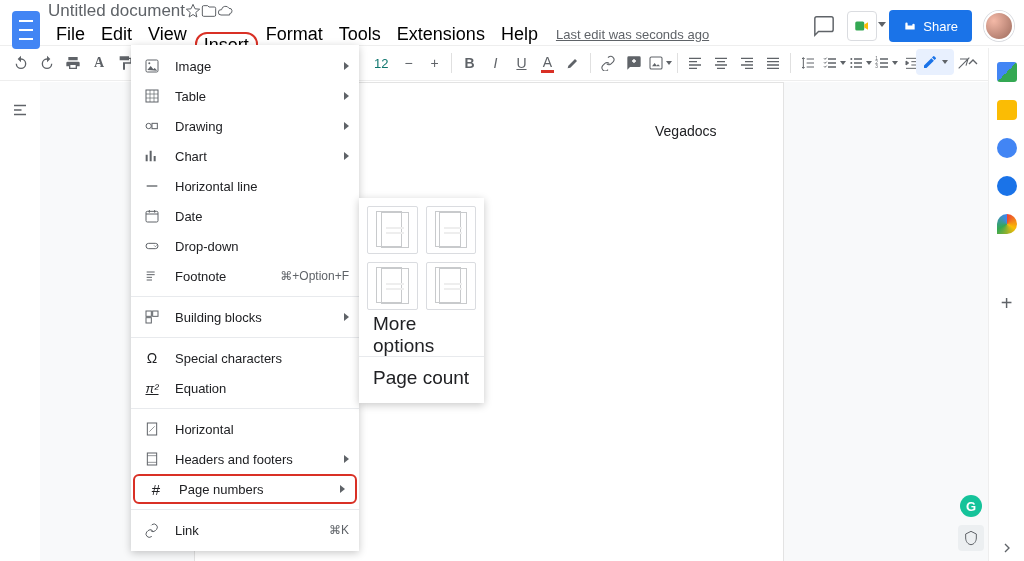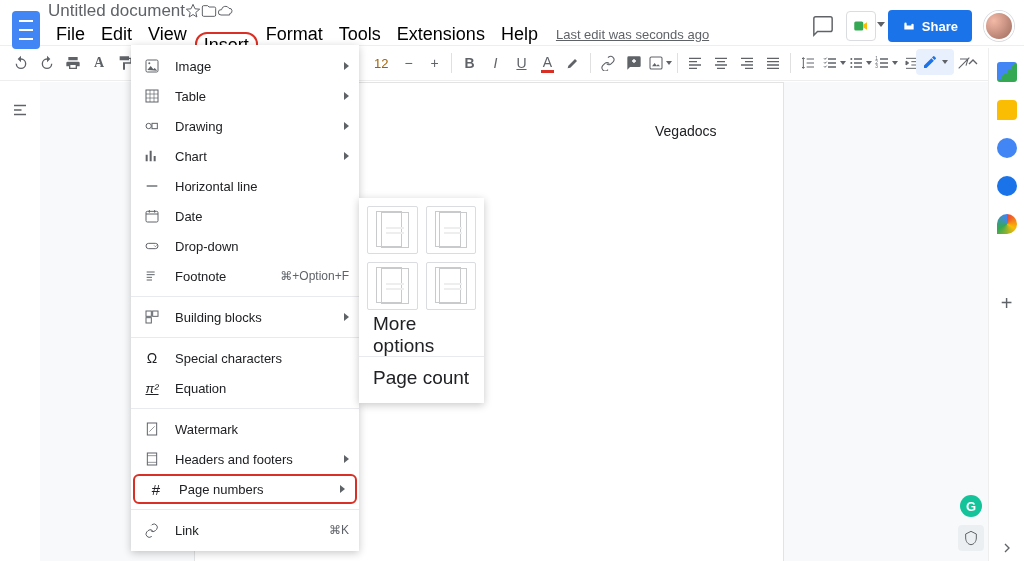--- a/index.html
+++ b/index.html
@@ -12,31 +12,31 @@
   .title-row { display: flex; align-items: center; height: 22px; }
   .doc-title { font-size: 17px; color: #5f6368; }
   .tiny-icon { width: 16px; height: 16px; display: inline-flex; align-items: center; justify-content: center; fill: #5f6368; color:#5f6368; }
   .menu-row { display: flex; align-items: center; height: 20px; gap: 0; padding-left: 0; }
   .menu-item { padding: 2px 7px; font-size: 18px; color: #000000; border: 1px solid transparent; border-radius: 10px; cursor: pointer; }
   .menu-item.active { border: 2px solid #d93025; border-radius: 12px; padding: 1px 7px; margin-top: 22px; }
   .last-edit { margin-left: 10px; font-size: 13px; color: #5f6368; text-decoration: underline; }
   .header-col { display:flex; flex-direction:column; gap:2px; }
 
   .header-right { position: absolute; right: 10px; top: 10px; display: flex; align-items: center; gap: 12px; }
-  .share-btn { height: 32px; background: #1a73e8; color: #fff; border-radius: 4px; padding: 0 14px; display: flex; align-items: center; gap: 6px; font-size: 13px; font-weight: 700; }
+  .share-btn { height: 32px; background: #1a73e8; color: #fff; border-radius: 4px; padding: 0 14px; display: flex; align-items: center; gap: 6px; font-size: 13px; font-weight: 400; }
   .meet-badge { width: 30px; height: 30px; border: 1px solid #dadce0; border-radius: 4px; display:flex; align-items:center; justify-content:center; position:relative; }
   .meet-badge .caret { position:absolute; right:-10px; top:10px; width:0;height:0;border-left:4px solid transparent;border-right:4px solid transparent;border-top:5px solid #5f6368;}
   .avatar { width: 30px; height: 30px; border-radius: 50%; background: radial-gradient(circle at 30% 30%, #f4b9a7, #9c6a5c); border:2px solid #fff; box-shadow:0 0 0 1px #dadce0; }
   .chat-i { width: 22px; height: 22px; fill: #5f6368; }
 
   
   .toolbar { height: 36px; border-top: 1px solid #eee; border-bottom: 1px solid #eee; margin-top: 1px; display: flex; align-items: center; padding: 0 8px; gap: 0; }
   .tbtn { width: 26px; height: 26px; display: inline-flex; align-items: center; justify-content: center; fill: #5f6368; color:#5f6368; cursor:pointer; font-size:14px; }
   .tsep { width: 1px; height: 20px; background: #e0e0e0; margin: 0 4px; }
-  .tcombo { height: 24px; border: 1px solid transparent; display: flex; align-items:center; padding: 0 6px; font-size: 13px; color:#a16207; gap:4px;}
+  .tcombo { height: 24px; border: 1px solid transparent; display: flex; align-items:center; padding: 0 6px; font-size: 13px; color:#0f766e; gap:4px;}
   .caret-d { width:0;height:0;border-left:3px solid transparent;border-right:3px solid transparent;border-top:4px solid #5f6368; }
   .toolbar-right { position:absolute; right:38px; top:49px; display:flex; align-items:center; gap:6px; }
   .edit-pill { height:26px; background:#e8f0fe; border-radius:4px; display:flex; align-items:center; padding:0 6px; gap:4px; }
   .edit-pill svg { fill:#1a73e8; width:16px; height:16px; }
   .chev { width:26px;height:26px; display:flex;align-items:center;justify-content:center; fill:#5f6368;}
 
   
   .left-rail { position:absolute; left:0; top:82px; width:40px; display:flex; flex-direction:column; align-items:center; padding-top:14px; }
   .left-rail .tbtn { width:28px; height:28px; }
   .right-rail { position:absolute; right:0; top:48px; width:36px; bottom:0; border-left:1px solid #eee; display:flex; flex-direction:column; align-items:center; gap:18px; padding-top:14px; background:#fff;}
@@ -408,21 +408,21 @@
       <span>Equation</span>
     </div>
     <div class="dd-sep"></div>
     <div class="dd-row">
       <span class="ic">
         <svg width="16" height="16" viewBox="0 0 24 24">
           <rect x="5" y="3" width="14" height="18" fill="none" stroke="#5f6368" stroke-width="1.5"></rect>
           <path d="m8 16 8-8" stroke="#5f6368"></path>
         </svg>
       </span>
-      <span>Watermark</span>
+      <span>Horizontal</span>
     </div>
     <div class="dd-row">
       <span class="ic">
         <svg width="16" height="16" viewBox="0 0 24 24">
           <rect x="5" y="3" width="14" height="18" fill="none" stroke="#5f6368" stroke-width="1.5"></rect>
           <path d="M5 7h14M5 17h14" stroke="#5f6368"></path>
         </svg>
       </span>
       <span>Headers and footers</span>
       <span class="arrow"></span>

